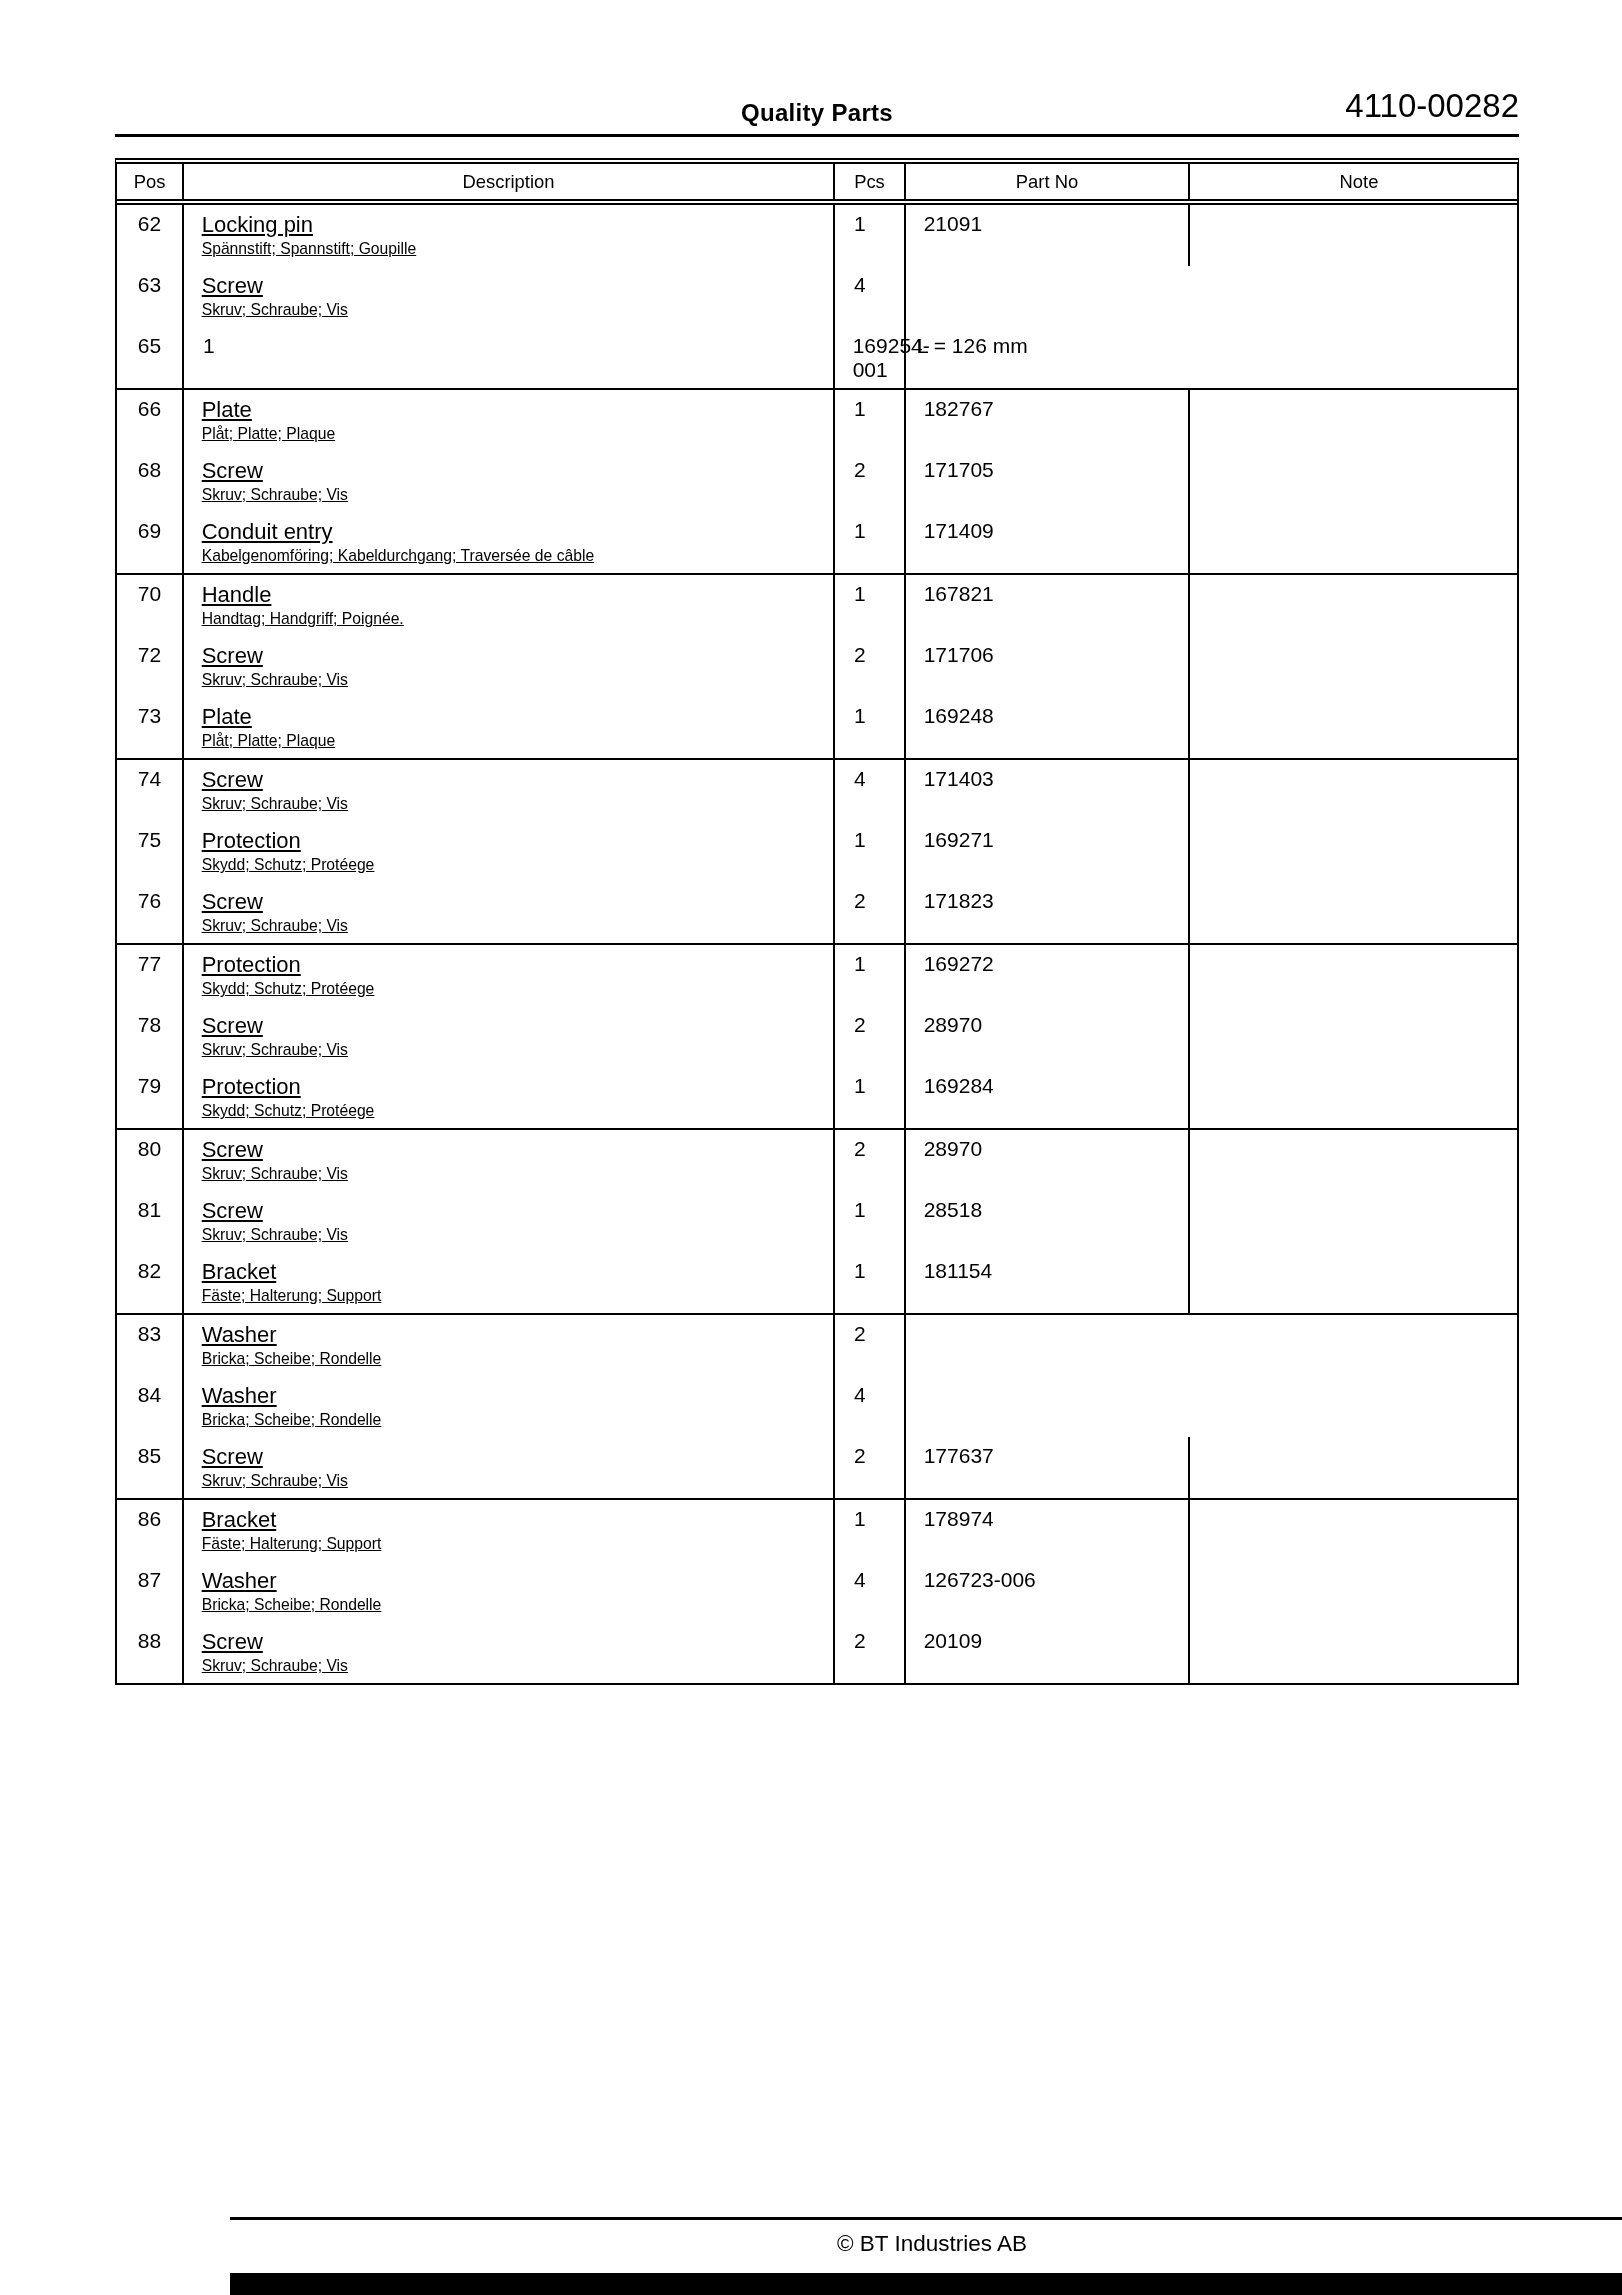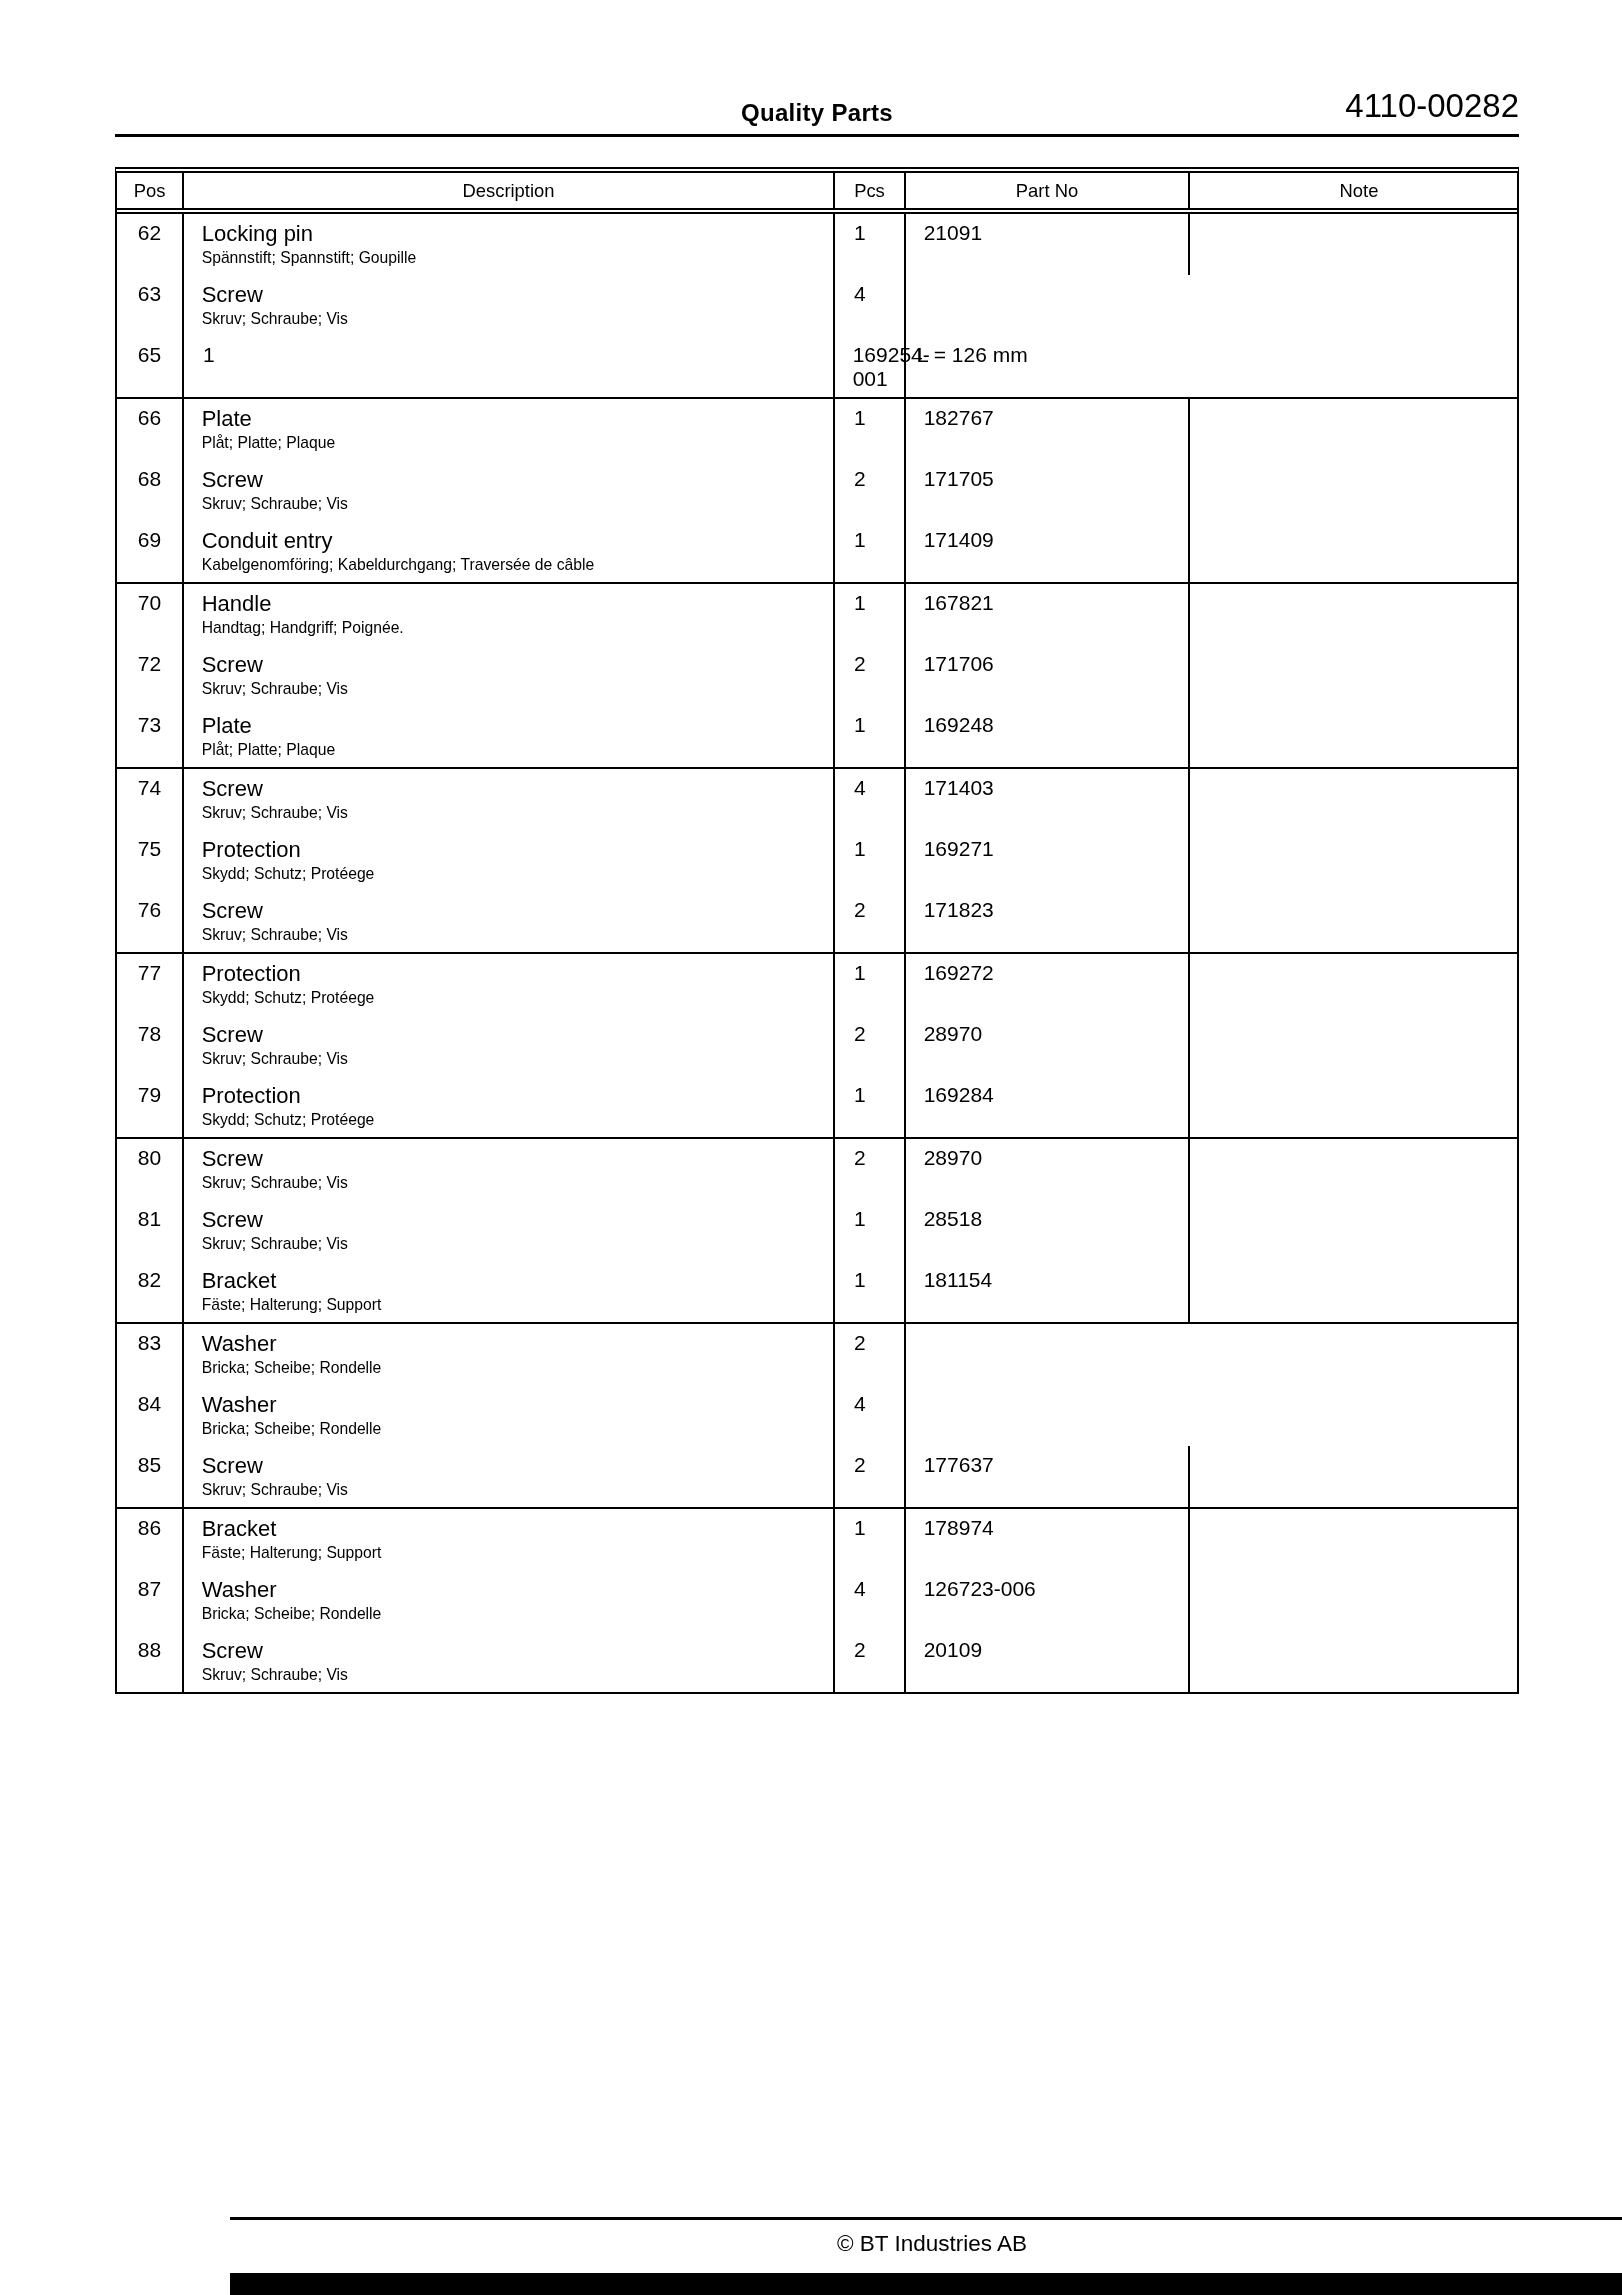--- a/index.html
+++ b/index.html
@@ -39,21 +39,21 @@
     bottom: 9.5px;
     font-size: 33px;
     font-weight: normal;
   }
   .title-rule {
     height: 3.4px;
     background: #000;
   }
   
   .parts-table {
-    margin-top: 30px;
+    margin-top: 21px;
     border: 2px solid #000;
     border-top: 6.8px double #000;
   }
   .trow {
     display: grid;
     grid-template-columns: 67px 651px 71px 284px 1fr;
   }
   .thead {
     border-bottom: 6.8px double #000;
   }
@@ -66,21 +66,21 @@
   }
   .cell { border-right: 2px solid #000; }
   .cell.col-note { border-right: none; }
   .tgroup + .tgroup { border-top: 2px solid #000; }
   .tbody .trow { min-height: 61px; }
   .tbody .cell { padding-top: 6.8px; }
   .col-pos {
     text-align: center;
     font-size: 21px;
   }
-  .col-desc { padding-left: 17.7px; padding-right: 5px; }
+  .col-desc { padding-left: 17.7px; padding-right: 5px; text-decoration: underline; }
   .desc-main {
     font-size: 22px;
     line-height: 25px;
   }
   .desc-sub {
     font-size: 15.7px;
     line-height: 19px;
     margin-top: 2px;
   }
   .col-pcs { padding-left: 19px; font-size: 21px; }

